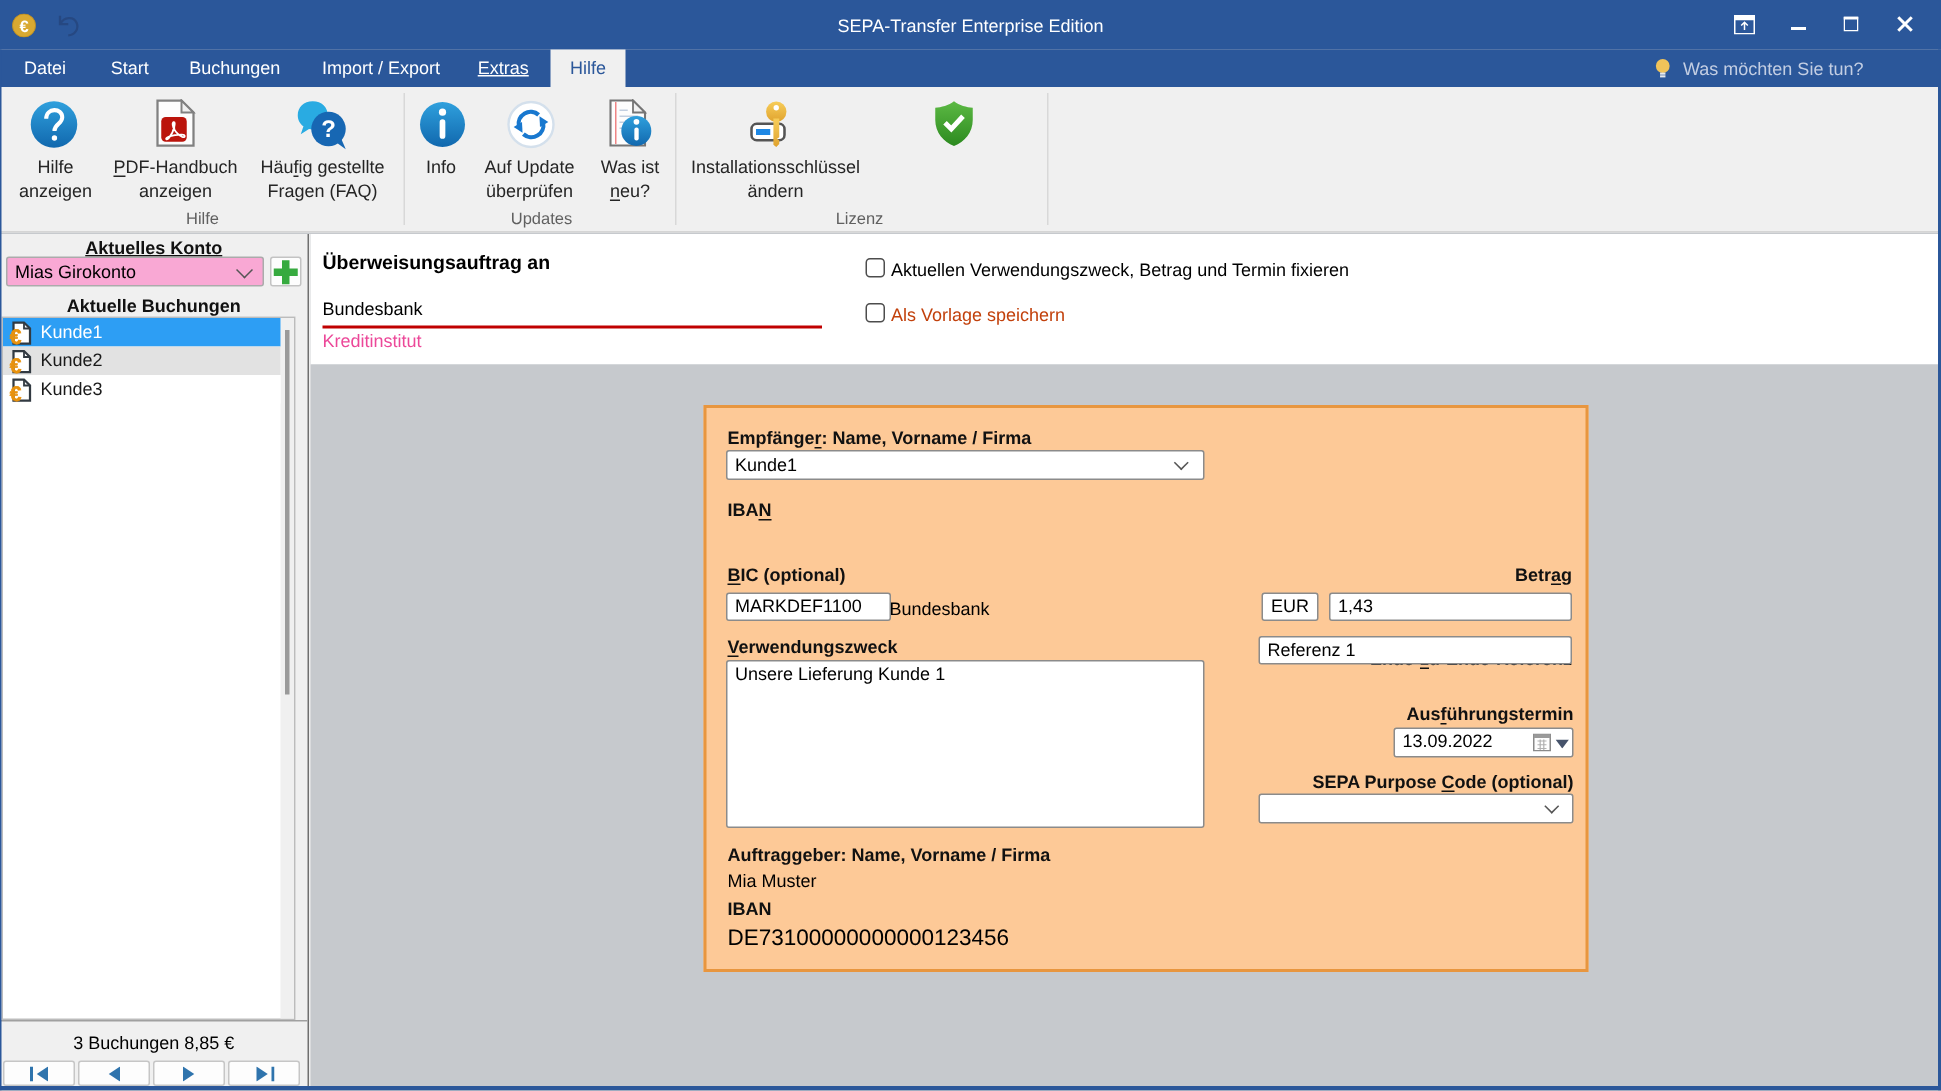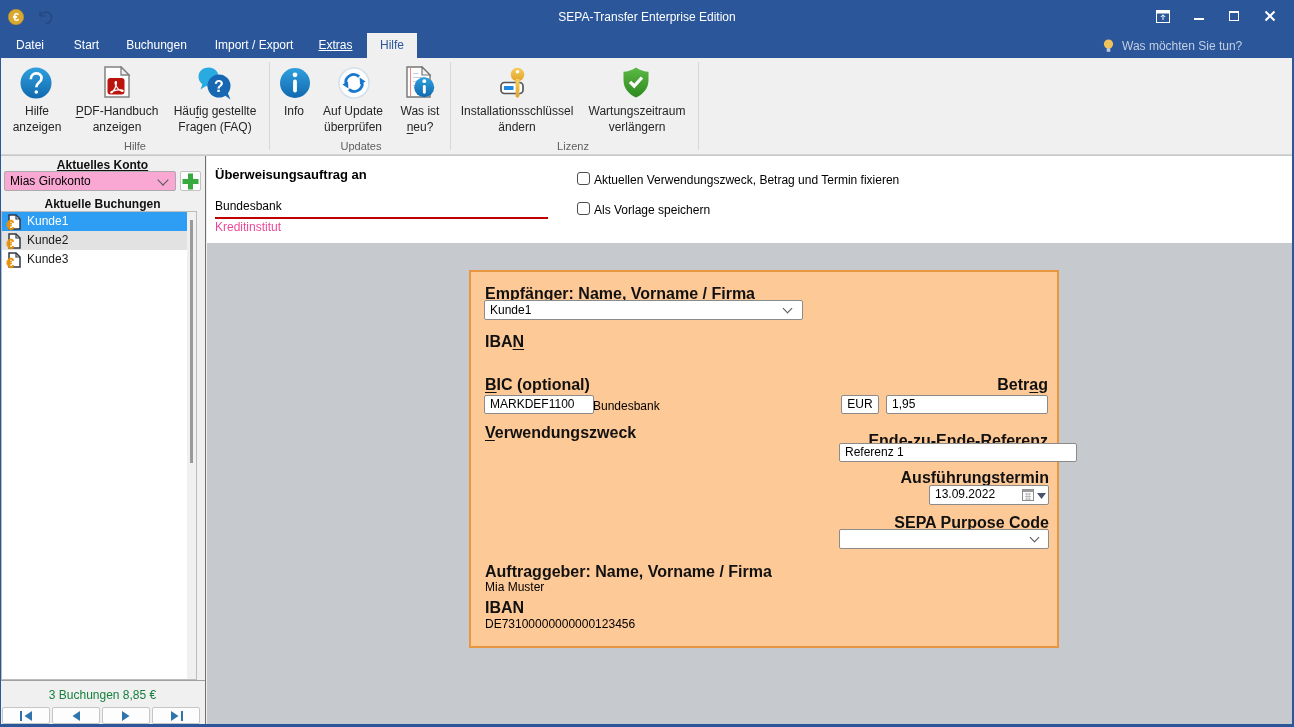--- a/index.html
+++ b/index.html
@@ -12,21 +12,21 @@
 .ribbon{left:0;top:58px;width:1294px;height:97px;background:#f0f0f0;border-bottom:1px solid #d5d5d5;}
 .rsep{position:absolute;top:4px;width:1px;height:88px;background:#d8d8d8;}
 .rbtn{position:absolute;top:0;text-align:center;color:#252525;font-size:12px;line-height:16px;}
 .rlabel{position:absolute;top:82px;height:14px;color:#606060;font-size:11px;text-align:center;}
 .leftpanel{left:0;top:156px;width:206px;height:568px;background:#f0f0f0;border-right:1px solid #707070;}
 .ptitle{position:absolute;width:100%;text-align:center;font-weight:bold;font-size:12px;color:#111;}
 .mainwhite{left:207px;top:156px;width:1087px;height:87px;background:#ffffff;}
 .maingray{left:207px;top:243px;width:1087px;height:481px;background:#c6c9cd;}
 .bluestrip{left:0;top:724px;width:1294px;height:3px;background:#2b579a;}
 .opanel{position:absolute;left:262px;top:27px;width:590px;height:378px;background:#fdc997;border:2px solid #e8963f;}
-.olabel{position:absolute;font-weight:bold;font-size:16px;color:#111;}
+.olabel{position:absolute;font-weight:bold;font-size:12px;color:#111;}
 .oinput{position:absolute;background:#fff;border:1px solid #8b8b8b;border-radius:2px;font-size:12px;color:#000;line-height:17px;padding-left:5px;}
 u{text-decoration:underline;text-underline-offset:2px;}
 .cb{position:absolute;width:13px;height:13px;background:#fff;border:1px solid #4d4d4d;border-radius:3px;}
 .chev{position:absolute;width:8px;height:8px;border-right:1.4px solid #555;border-bottom:1.4px solid #555;transform:rotate(45deg);}
 .nbt{position:absolute;top:551px;width:48px;height:17px;background:#fdfdfd;border:1px solid #c6c6c6;border-radius:2px;text-align:center;}
 .nbt svg{display:block;margin:3px auto 0;}
 .edoc{position:absolute;left:5px;top:2px;overflow:visible;}
 </style></head>
 <body>
 
@@ -149,21 +149,20 @@
       <rect x="2" y="15.5" width="22" height="11" rx="3.5" fill="#fff" stroke="#555" stroke-width="1.7"></rect>
       <rect x="5" y="19" width="9.5" height="4" fill="#1e88e5"></rect>
       <path d="M16.6 12 L16.6 29.5 L18.5 31 L20.5 29 L20.5 26.5 L19 25.5 L20.5 24.5 L20.5 12 Z" fill="url(#gk)"></path>
     </svg>
   <div class="rbtn" style="left:452px;top:45px;width:130px;">Installationsschlüssel<br>ändern</div>
   
   <svg class="ab" style="left:621px;top:9px" width="30" height="31" viewBox="0 0 30 31">
       <path d="M15 0.5 C11.5 3.2 6.5 4.6 2.5 4.8 L2.5 13 C2.5 21.5 8 27.5 15 30.4 C22 27.5 27.5 21.5 27.5 13 L27.5 4.8 C23.5 4.6 18.5 3.2 15 0.5 Z" fill="url(#gg)"></path>
       <path d="M9 14.8 L13.2 19 L21 10.5" fill="none" stroke="#fff" stroke-width="3.3"></path>
     </svg>
-  <div class="rbtn" style="left:574px;top:45px;width:126px;">Wartungszeitraum<br>verlängern</div>
   <div class="rlabel" style="left:100px;width:70px;">Hilfe</div>
   <div class="rlabel" style="left:326px;width:70px;">Updates</div>
   <div class="rlabel" style="left:538px;width:70px;">Lizenz</div>
 </div>
 
 <div class="ab leftpanel">
   <div class="ptitle" style="top:2px;text-decoration:underline;">Aktuelles Konto</div>
   <div class="ab" style="left:4px;top:15px;width:172px;height:20px;background:#f9a8d4;border:1px solid #ababab;border-radius:2px;line-height:18px;padding-left:5px;color:#000;">Mias Girokonto</div>
   <div class="chev" style="left:159px;top:20px;"></div>
   <div class="ab" style="left:180px;top:15px;width:21px;height:20px;background:#fdfdfd;border:1px solid #c3c3c3;border-radius:2px;">
@@ -184,21 +183,21 @@
         <path d="M9 1 L9 5 L13 5" fill="none" stroke="#323a42" stroke-width="1.2"></path>
         <text x="-0.5" y="15.5" font-size="14" font-weight="bold" fill="#e8920e" stroke="#e8920e" stroke-width="0.4" font-family="Liberation Sans">€</text>
       </svg><span style="margin-left:25px">Kunde2</span></div>
   <div class="ab" style="left:2px;top:94px;width:185px;height:19px;background:#fff;line-height:19px;"><svg class="edoc" width="14" height="16" viewBox="0 0 14 16">
         <path d="M2 1 H9 L13 5 V15 H2 Z" fill="#fff" stroke="#323a42" stroke-width="1.5"></path>
         <path d="M9 1 L9 5 L13 5" fill="none" stroke="#323a42" stroke-width="1.2"></path>
         <text x="-0.5" y="15.5" font-size="14" font-weight="bold" fill="#e8920e" stroke="#e8920e" stroke-width="0.4" font-family="Liberation Sans">€</text>
       </svg><span style="margin-left:25px">Kunde3</span></div>
   <div class="ab" style="left:190px;top:64px;width:3px;height:243px;background:#9a9a9a;"></div>
   <div class="ab" style="left:0px;top:524px;width:205px;height:1px;background:#a0a0a0;"></div>
-  <div class="ab" style="top:532px;width:100%;text-align:center;color:#15803d;">3 Buchungen 8,85 €</div>
+  <div class="ab" style="top:532px;width:100%;text-align:center;color:#000000;">3 Buchungen 8,85 €</div>
   <div class="nbt" style="left:2px;">
       <svg width="13" height="10" viewBox="0 0 13 10">
         <rect x="0" y="0" width="2" height="10" fill="#2f74ad"></rect>
         <path d="M12 0 L4.5 5 L12 10 Z" fill="#2f74ad"></path>
       </svg>
     </div>
   <div class="nbt" style="left:52px;">
       <svg width="10" height="10" viewBox="0 0 10 10">
         <path d="M9 0 L1.5 5 L9 10 Z" fill="#2f74ad"></path>
       </svg>
@@ -217,52 +216,53 @@
 </div>
 
 <div class="ab mainwhite">
   <div class="ab" style="left:8px;top:11px;font-weight:bold;font-size:13px;color:#000;">Überweisungsauftrag an</div>
   <div class="ab" style="left:8px;top:43px;font-size:12px;color:#000;">Bundesbank</div>
   <div class="ab" style="left:8px;top:61px;width:333px;height:2px;background:#c00000;"></div>
   <div class="ab" style="left:8px;top:64px;font-size:12px;color:#ec4899;">Kreditinstitut</div>
   <div class="cb" style="left:370px;top:16px;"></div>
   <div class="ab" style="left:387px;top:17px;font-size:12px;color:#000;">Aktuellen Verwendungszweck, Betrag und Termin fixieren</div>
   <div class="cb" style="left:370px;top:46px;"></div>
-  <div class="ab" style="left:387px;top:47px;font-size:12px;color:#000000;">Als Vorlage speichern</div>
+  <div class="ab" style="left:387px;top:47px;font-size:12px;color:#c2410c;">Als Vorlage speichern</div>
 </div>
 <div class="ab maingray">
   <div class="opanel">
     <div class="olabel" style="left:14px;top:13px;">Empfänge<u>r</u>: Name, Vorname / Firma</div>
     <div class="oinput" style="left:13px;top:28px;width:319px;height:20px;line-height:18px;">Kunde1</div>
     <div class="chev" style="left:313px;top:33px;width:7px;height:7px;"></div>
     <div class="olabel" style="left:14px;top:61px;">IBA<u>N</u></div>
     <div class="olabel" style="left:14px;top:104px;"><u>B</u>IC (optional)</div>
     <div class="oinput" style="left:13px;top:123px;width:110px;height:19px;">MARKDEF1100</div>
     <div class="ab" style="left:122px;top:127px;font-size:12px;color:#000;">Bundesbank</div>
     <div class="olabel" style="left:377px;top:104px;width:200px;text-align:right;">Betr<u>a</u>g</div>
     <div class="oinput" style="left:370px;top:123px;width:38px;height:19px;text-align:center;padding-left:0;">EUR</div>
-    <div class="oinput" style="left:415px;top:123px;width:162px;height:19px;">1,95</div>
+    <div class="oinput" style="left:415px;top:123px;width:162px;height:19px;">1,43</div>
     <div class="olabel" style="left:14px;top:152px;"><u>V</u>erwendungszweck</div>
+    <div class="oinput" style="left:13px;top:168px;width:319px;height:112px;">Unsere Lieferung Kunde 1</div>
     <div class="olabel" style="left:377px;top:160px;width:200px;text-align:right;">Ende-<u>z</u>u-Ende-Referenz</div>
-    <div class="oinput" style="left:368px;top:171px;width:238px;height:19px;">Referenz 1</div>
+    <div class="oinput" style="left:368px;top:152px;width:209px;height:19px;">Referenz 1</div>
     <div class="olabel" style="left:377px;top:197px;width:201px;text-align:right;">Aus<u>f</u>ührungstermin</div>
     <div class="oinput" style="left:458px;top:213px;width:120px;height:20px;">13.09.2022</div>
     <svg class="ab" style="left:551px;top:217px" width="12" height="12" viewBox="0 0 12 12">
         <rect x="0.5" y="0.5" width="11" height="11" fill="#fdfdfd" stroke="#8a8a8a"></rect>
         <rect x="0.5" y="0.5" width="11" height="2.5" fill="#9a9a9a"></rect>
         <path d="M3 5 H9 M3 7.5 H9 M3 10 H9 M4.8 4 V11 M7.2 4 V11" stroke="#b0b0b0" stroke-width="0.8"></path>
       </svg>
     <svg class="ab" style="left:566px;top:221px" width="9" height="6" viewBox="0 0 9 6">
         <path d="M0 0 L9 0 L4.5 6 Z" fill="#46536b"></path>
       </svg>
     <div class="olabel" style="left:377px;top:242px;width:201px;text-align:right;">SEPA Purpose <u>C</u>ode (optional)</div>
     <div class="oinput" style="left:368px;top:257px;width:210px;height:20px;"></div>
     <div class="chev" style="left:560px;top:262px;width:7px;height:7px;"></div>
     <div class="olabel" style="left:14px;top:291px;">Auftraggeber: Name, Vorname / Firma</div>
     <div class="ab" style="left:14px;top:308px;font-size:12px;color:#000;">Mia Muster</div>
     <div class="olabel" style="left:14px;top:327px;">IBAN</div>
-    <div class="ab" style="left:14px;top:345px;font-size:12px;color:#000;">DE73100000000000123456</div>
+    <div class="ab" style="left:14px;top:345px;font-size:15px;color:#000;">DE73100000000000123456</div>
   </div>
 </div>
 <div class="ab bluestrip"></div>
 <div class="ab" style="left:206px;top:156px;width:1px;height:568px;background:#ededed"></div>
 <div class="ab" style="left:0;top:33px;width:1px;height:694px;background:#2b579a"></div>
 <div class="ab" style="left:1292px;top:33px;width:2px;height:694px;background:#2b579a"></div>
 
 </body></html>

